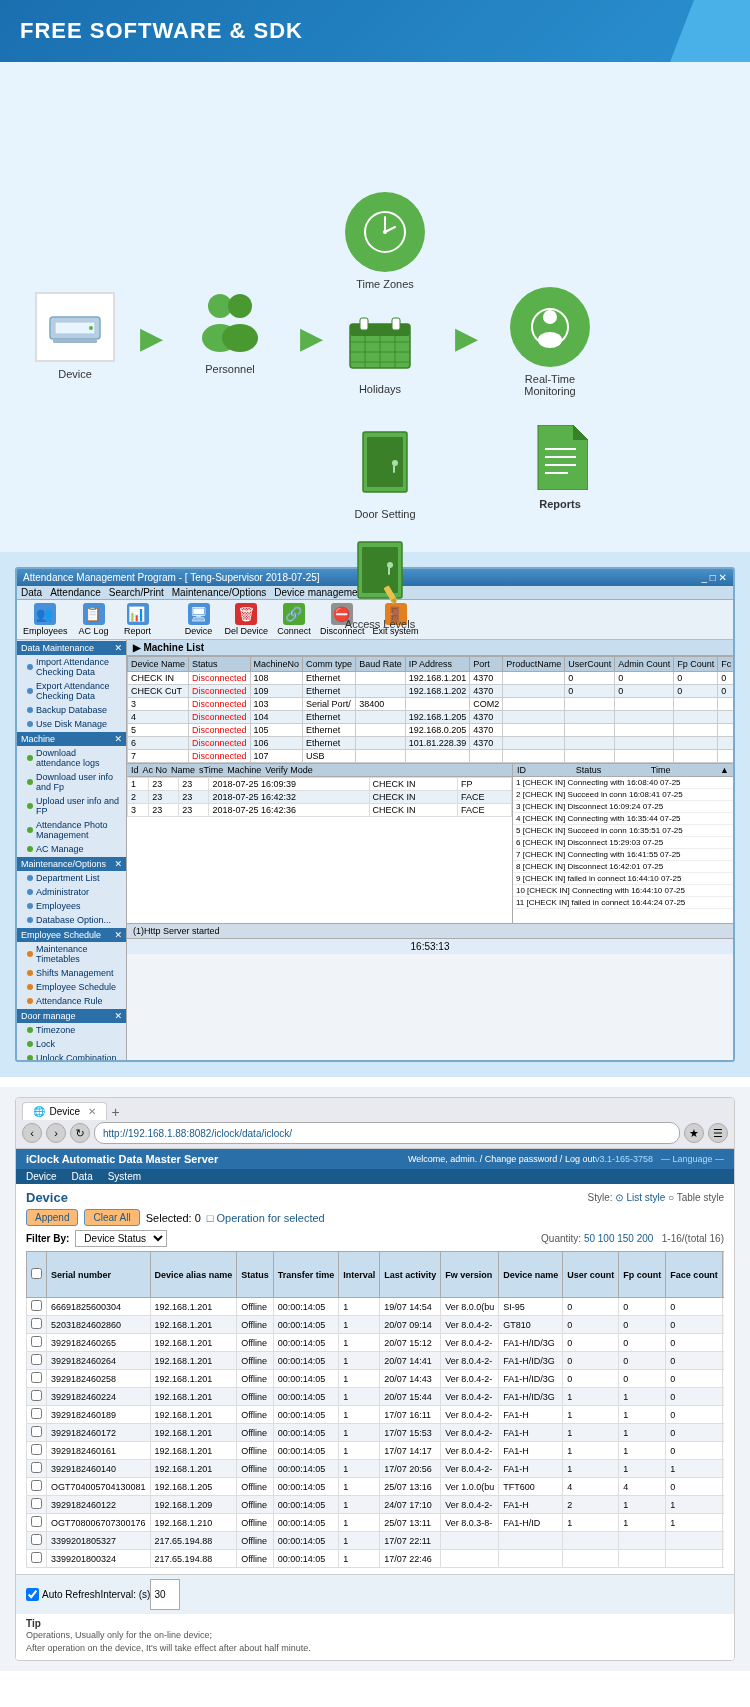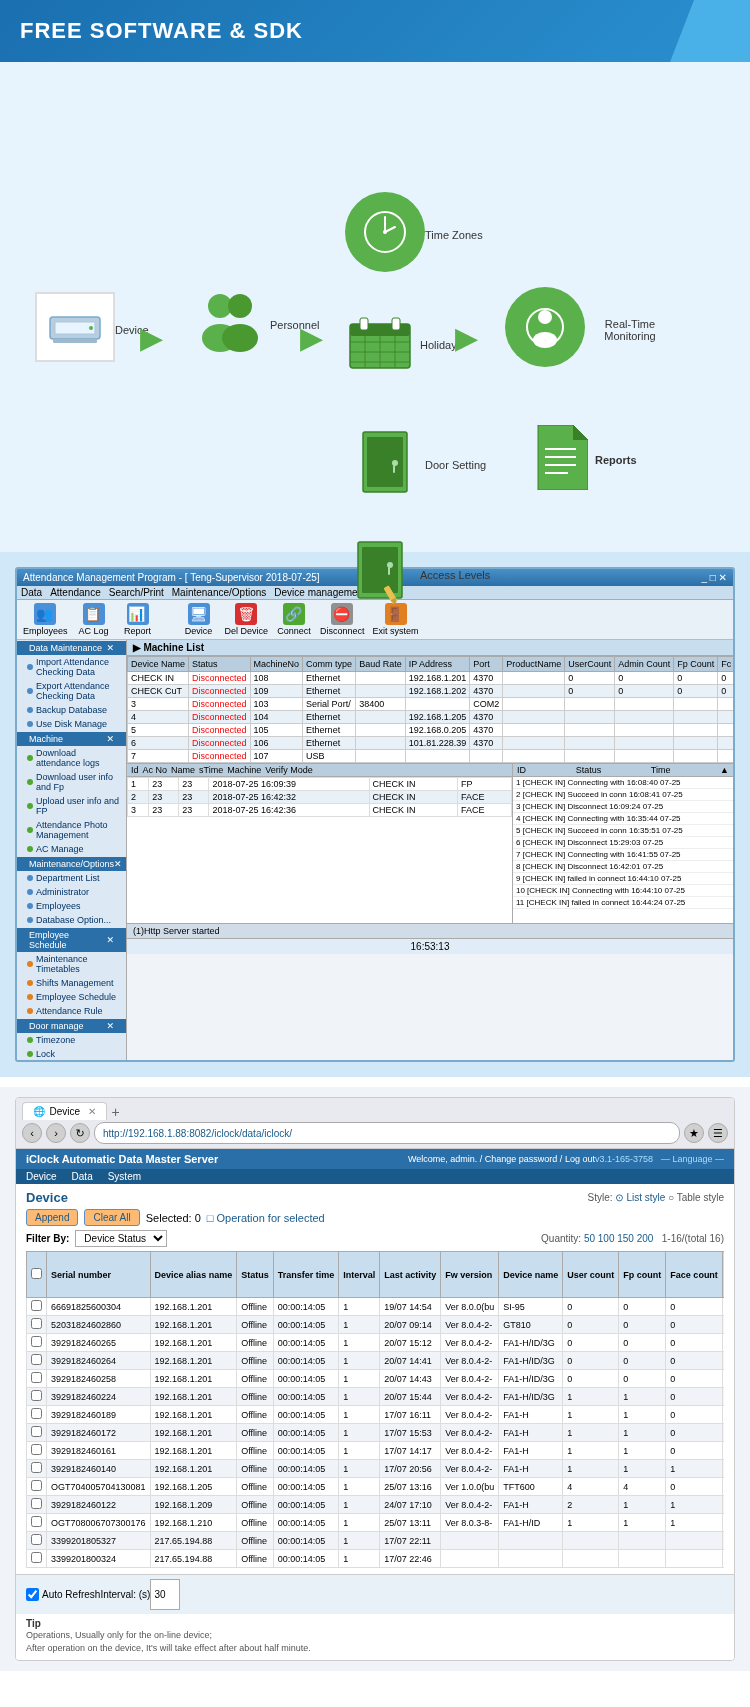--- a/index.html
+++ b/index.html
@@ -37,21 +37,21 @@
       position: relative;
       width: 700px;
       margin: 0 auto;
       height: 430px;
     }
 
     
     .icon-box {
       position: absolute;
       display: flex;
-      flex-direction: row;
+      flex-direction: column;
       align-items: center;
       font-size: 11px;
       color: #333;
     }
     .icon-square {
       width: 80px; height: 70px;
       background: #fff;
       border: 2px solid #ddd;
       display: flex; align-items: center; justify-content: center;
       margin-bottom: 6px;
@@ -130,21 +130,21 @@
     .sidebar {
       width: 110px;
       background: #dce8f4;
       border-right: 1px solid #aaa;
       overflow-y: auto;
       font-size: 9px;
     }
     .sidebar-section {
       background: #2a6fa8;
       color: white;
-      padding: 2px 12px;
+      padding: 2px 4px;
       font-size: 9px;
       display: flex; align-items: center; justify-content: space-between;
       cursor: pointer;
       margin-top: 1px;
     }
     .sidebar-item {
       padding: 2px 4px 2px 10px;
       cursor: pointer;
       display: flex; align-items: center; gap: 3px;
       color: #003366;

